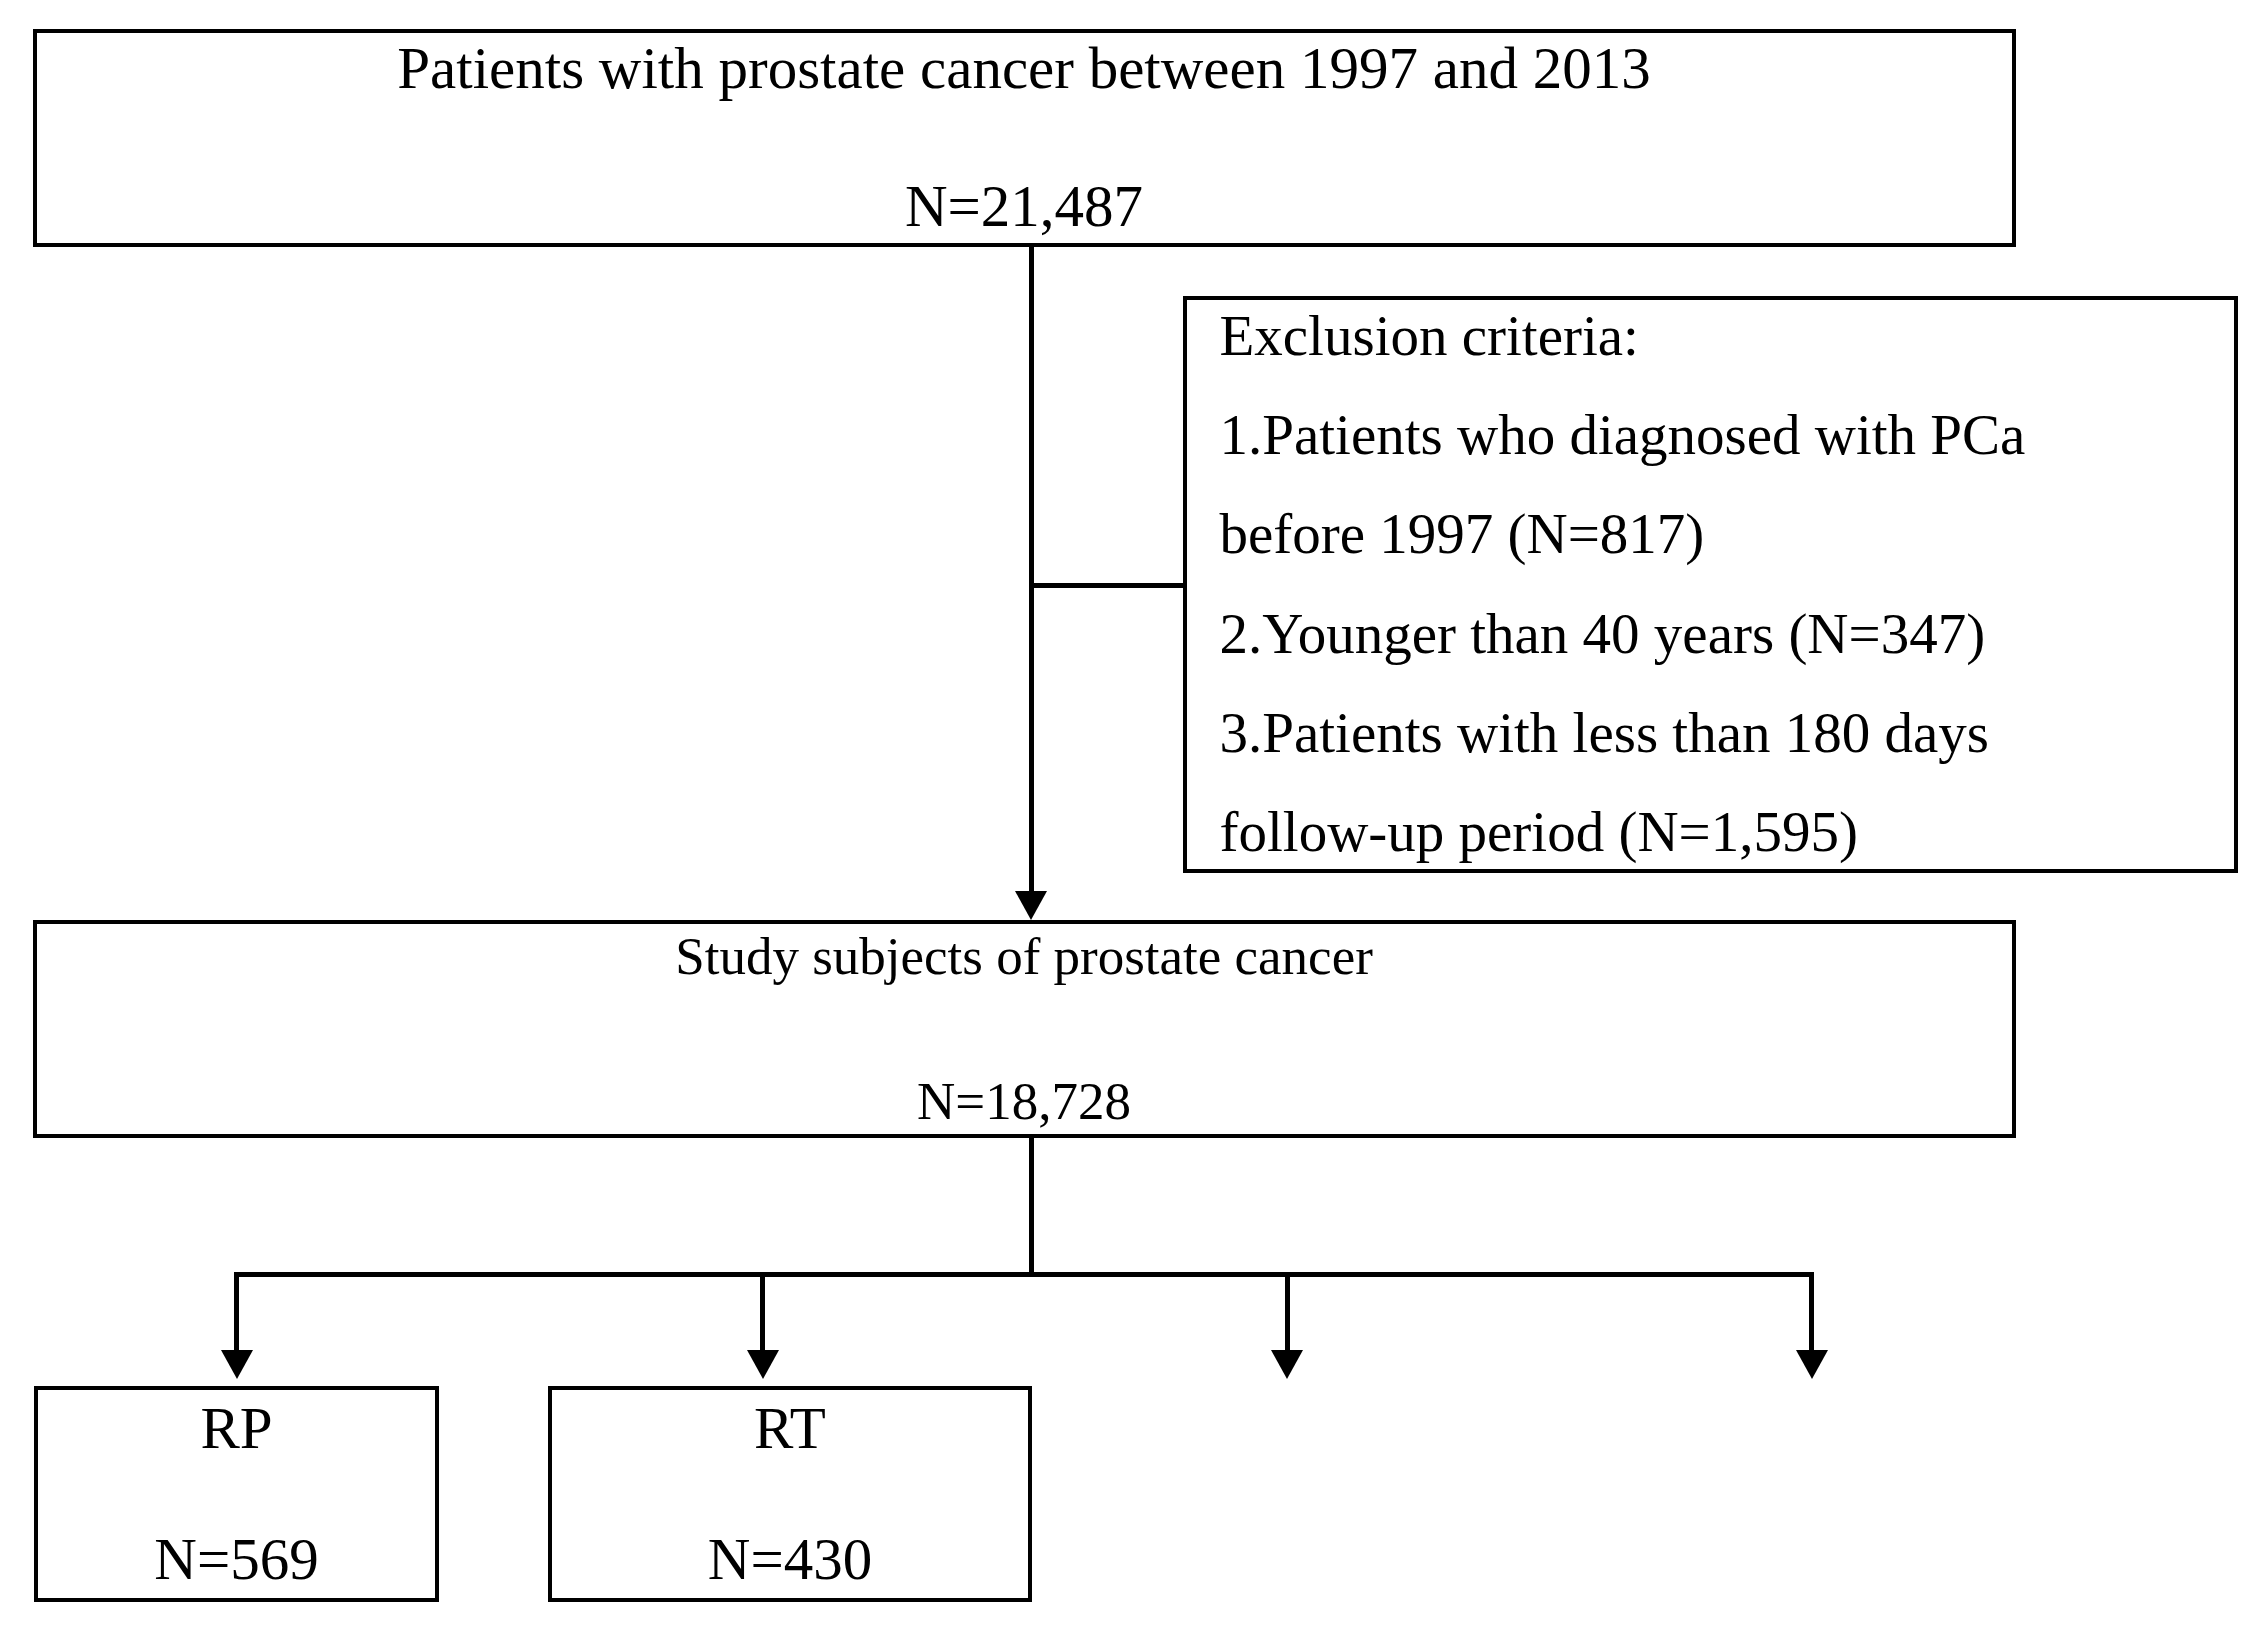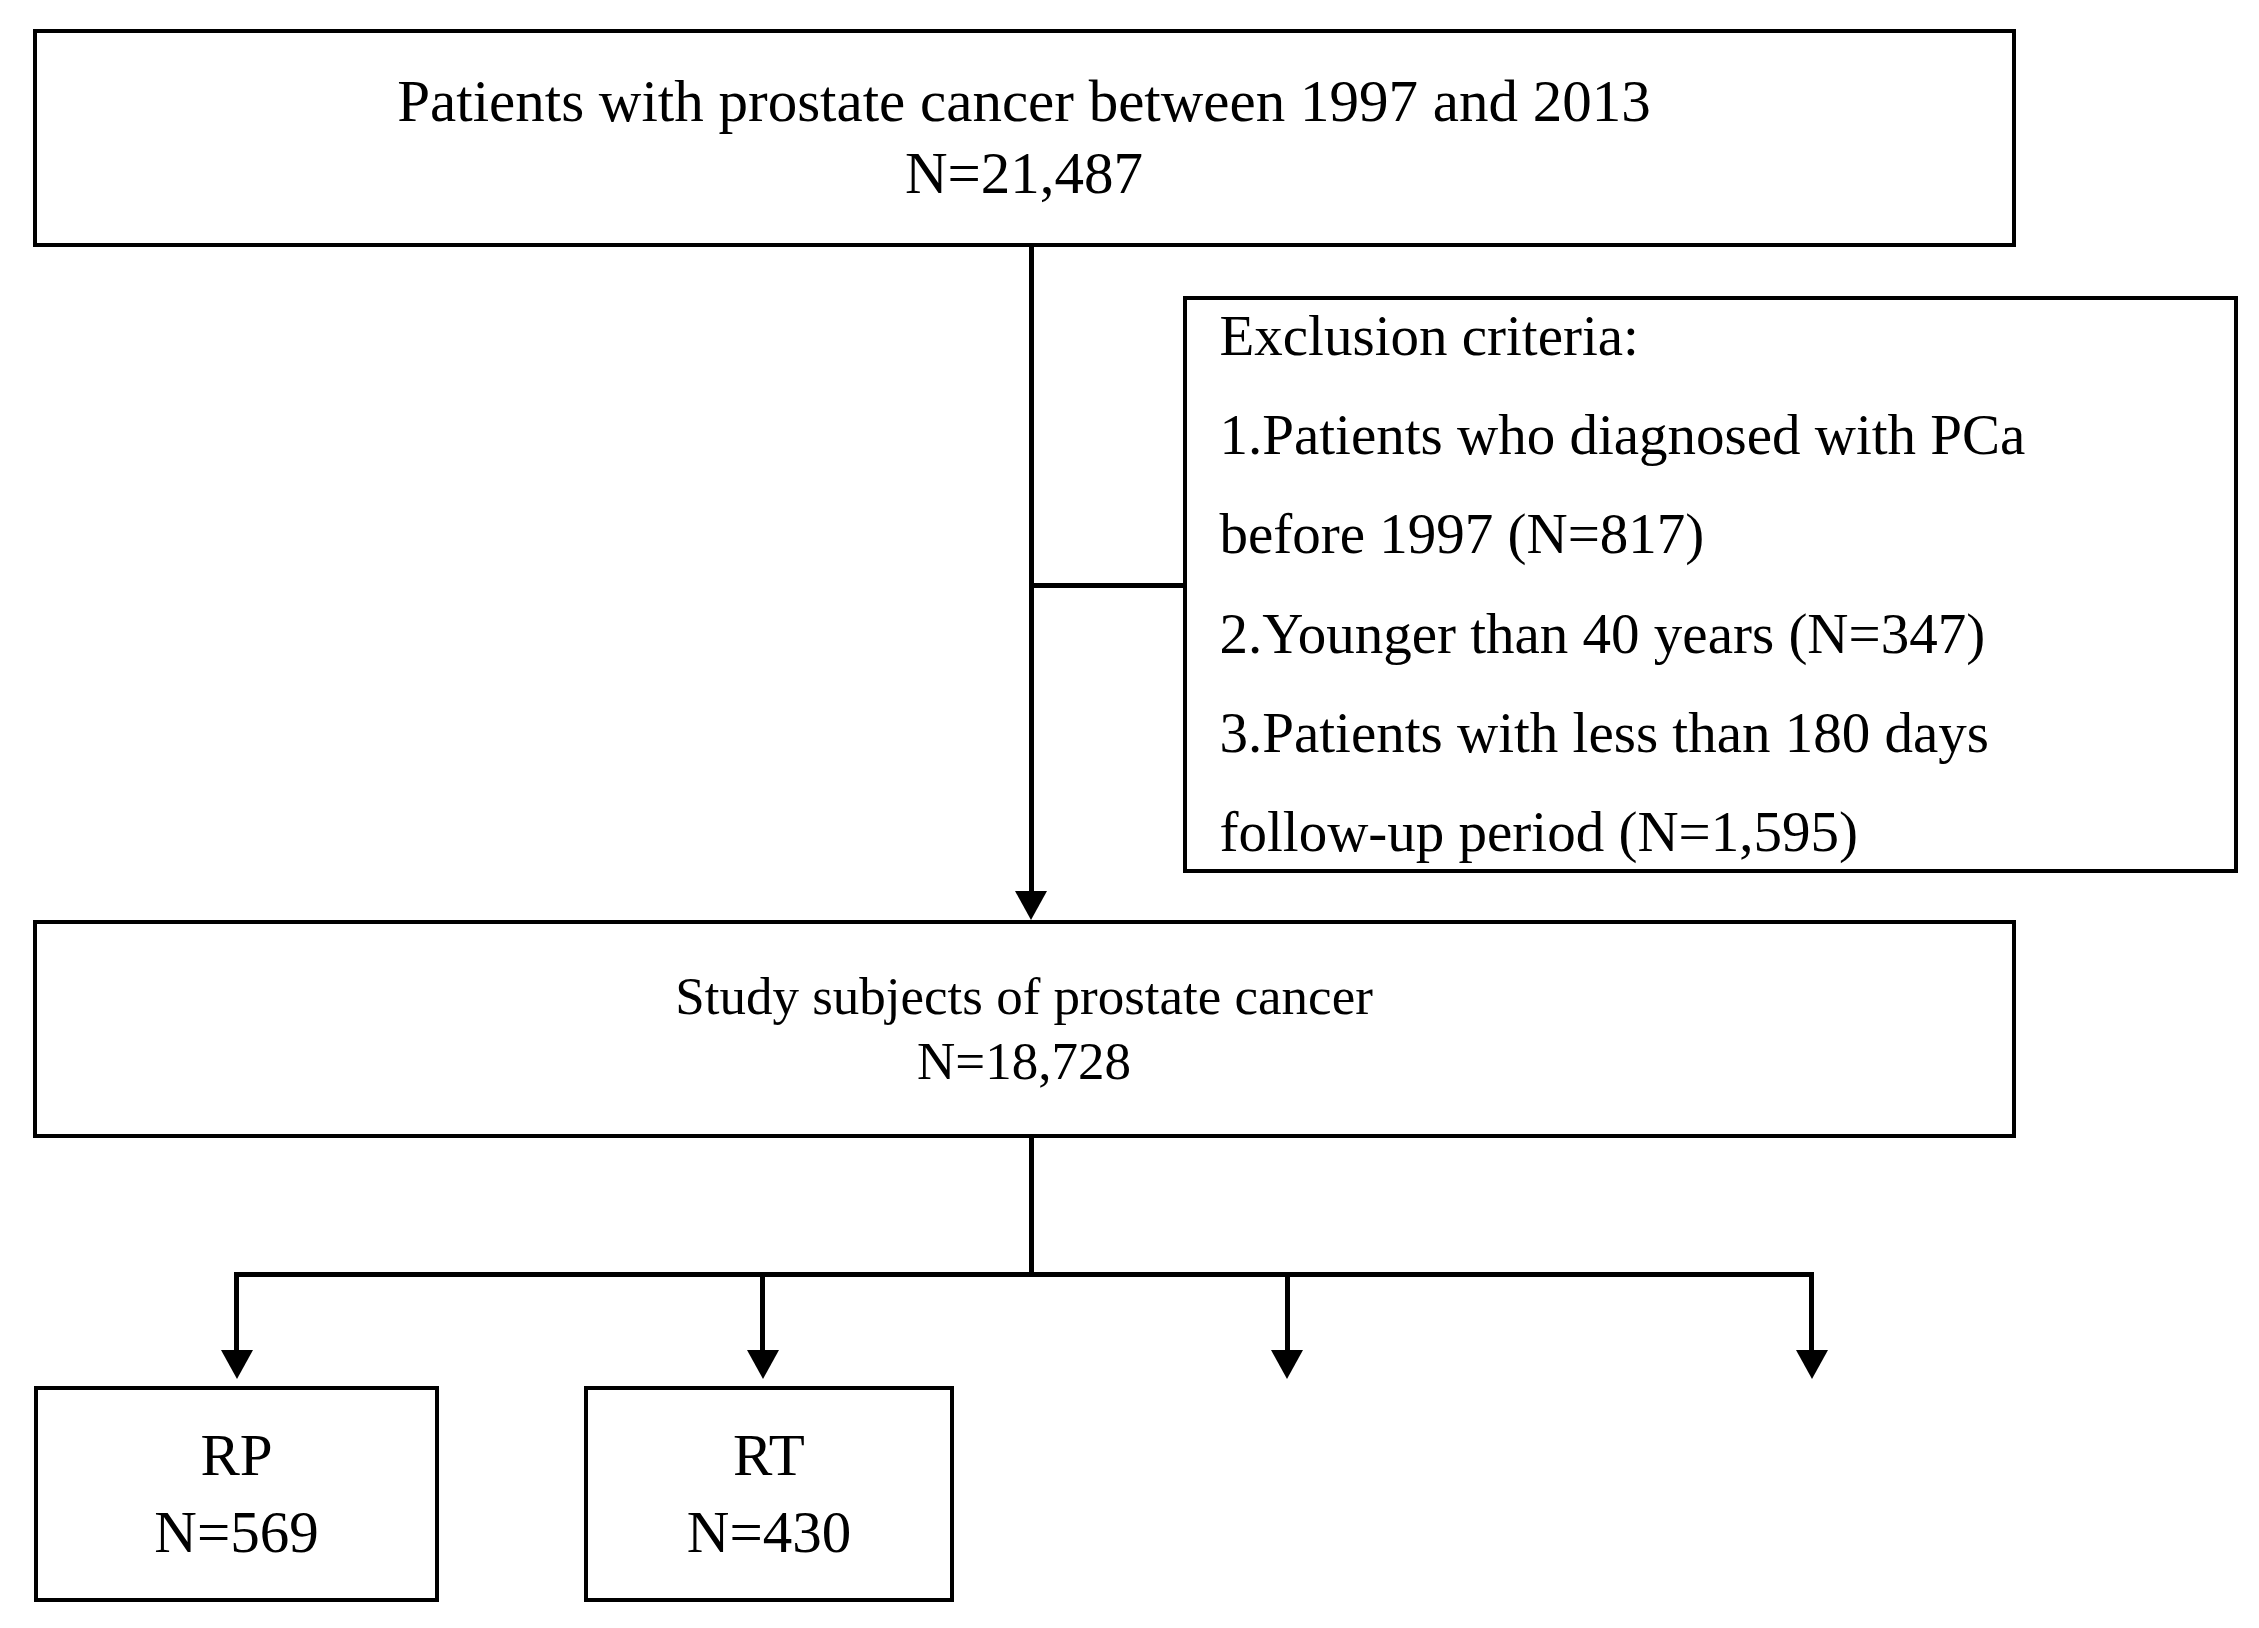--- a/index.html
+++ b/index.html
@@ -17,21 +17,21 @@
     overflow: hidden;
   }
   .node {
     position: absolute;
     box-sizing: border-box;
     border: 4.8px solid #000000;
     background: #ffffff;
     display: flex;
     flex-direction: column;
     align-items: center;
-    justify-content: center;
+    justify-content: space-between;
     text-align: center;
   }
   .node .line {
     display: block;
     white-space: nowrap;
   }
 
   
   #box-cohort {
     left: 32.5px;
@@ -70,21 +70,21 @@
   }
 
   
   .leaf {
     top: 1386px;
     height: 216px;
     font-size: 59px;
     line-height: 1.30;
   }
   #box-rp  { left: 34px;   width: 405px; }
-  #box-rt  { left: 584px;  width: 370px; }
+  #box-rt  { left: 548px;  width: 484px; }
   #box-adt { left: 1084px; width: 407px; }
   #box-ct  { left: 1610px; width: 405px; }
 
   
   .vline {
     position: absolute;
     width: 4.8px;
     background: #000000;
   }
   .hline {

